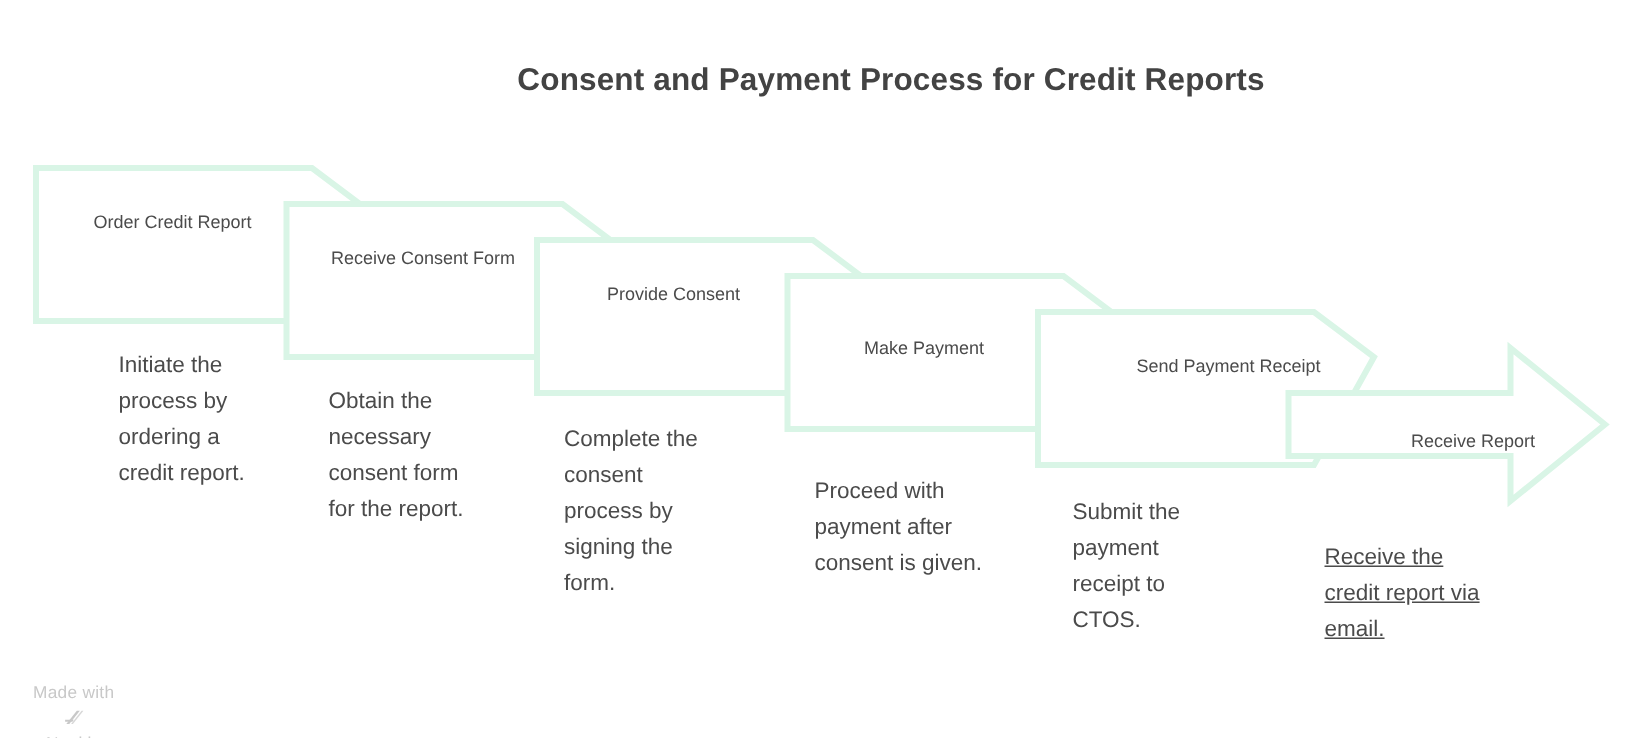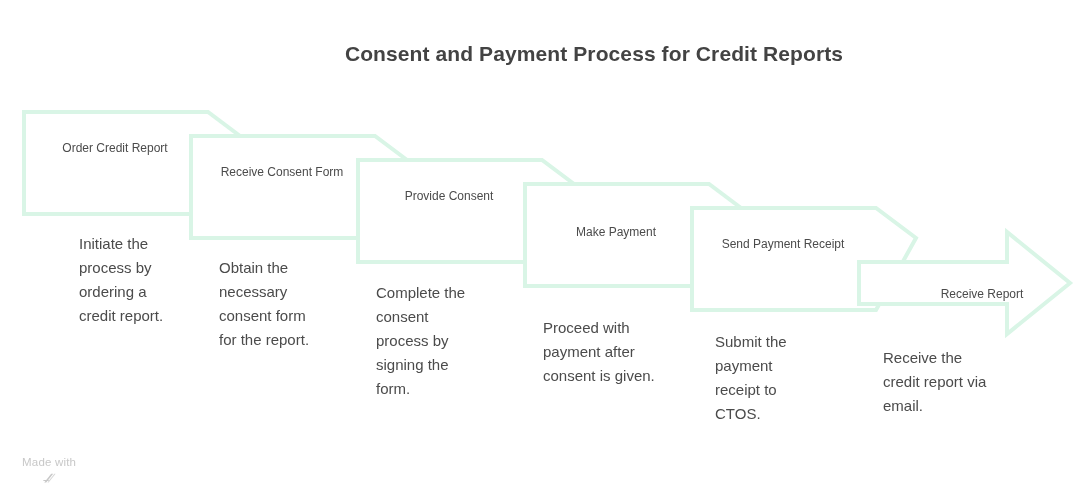--- a/index.html
+++ b/index.html
@@ -145,35 +145,35 @@
       <div class="step-label" style="left:0px; top:38px; width:186px;">Make Payment</div>
     </div>
     <div class="step-desc" style="left:543px; top:316px; width:172px;">Proceed with
 payment after
 consent is given.</div>
 
     <div class="step" style="left:690px; top:206px;">
       <svg class="step-shape" width="230" height="106" viewBox="0 0 230 106">
         <path d="M2,2 H186 L226,32 L186,104 H2 Z" fill="#ffffff" stroke="#d9f5e6" stroke-width="4" stroke-linejoin="miter"></path>
       </svg>
-      <div class="step-label" style="left:0px; top:26px; width:186px;">Send Payment
+      <div class="step-label" style="left:0px; top:26px; width:186px;padding-left:36px;">Send Payment
 Receipt</div>
     </div>
     <div class="step-desc" style="left:715px; top:330px; width:160px;">Submit the
 payment
 receipt to
 CTOS.</div>
 
     <div class="step" style="left:857px; top:230px;">
       <svg class="step-shape" width="215" height="106" viewBox="0 0 215 106">
         <path d="M2,32 H150 V2 L213,53 L150,104 V74 H2 Z" fill="#ffffff" stroke="#d9f5e6" stroke-width="4" stroke-linejoin="miter"></path>
       </svg>
       <div class="step-label" style="left:0px; top:52px; width:160px;margin-left:45px;">Receive Report</div>
     </div>
-    <div class="step-desc" style="left:883px; top:346px; width:175px;">Receive the
+    <div class="step-desc" style="left:883px; top:360px; width:175px;text-decoration:underline;">Receive the
 credit report via
 email.</div>
 
   </div>
 
   <div class="watermark">
     <span>Made with</span>
     <span class="wm-logo">
       <svg width="13" height="12" viewBox="0 0 13 12" aria-hidden="true">
         <g fill="#c8c8c8">

